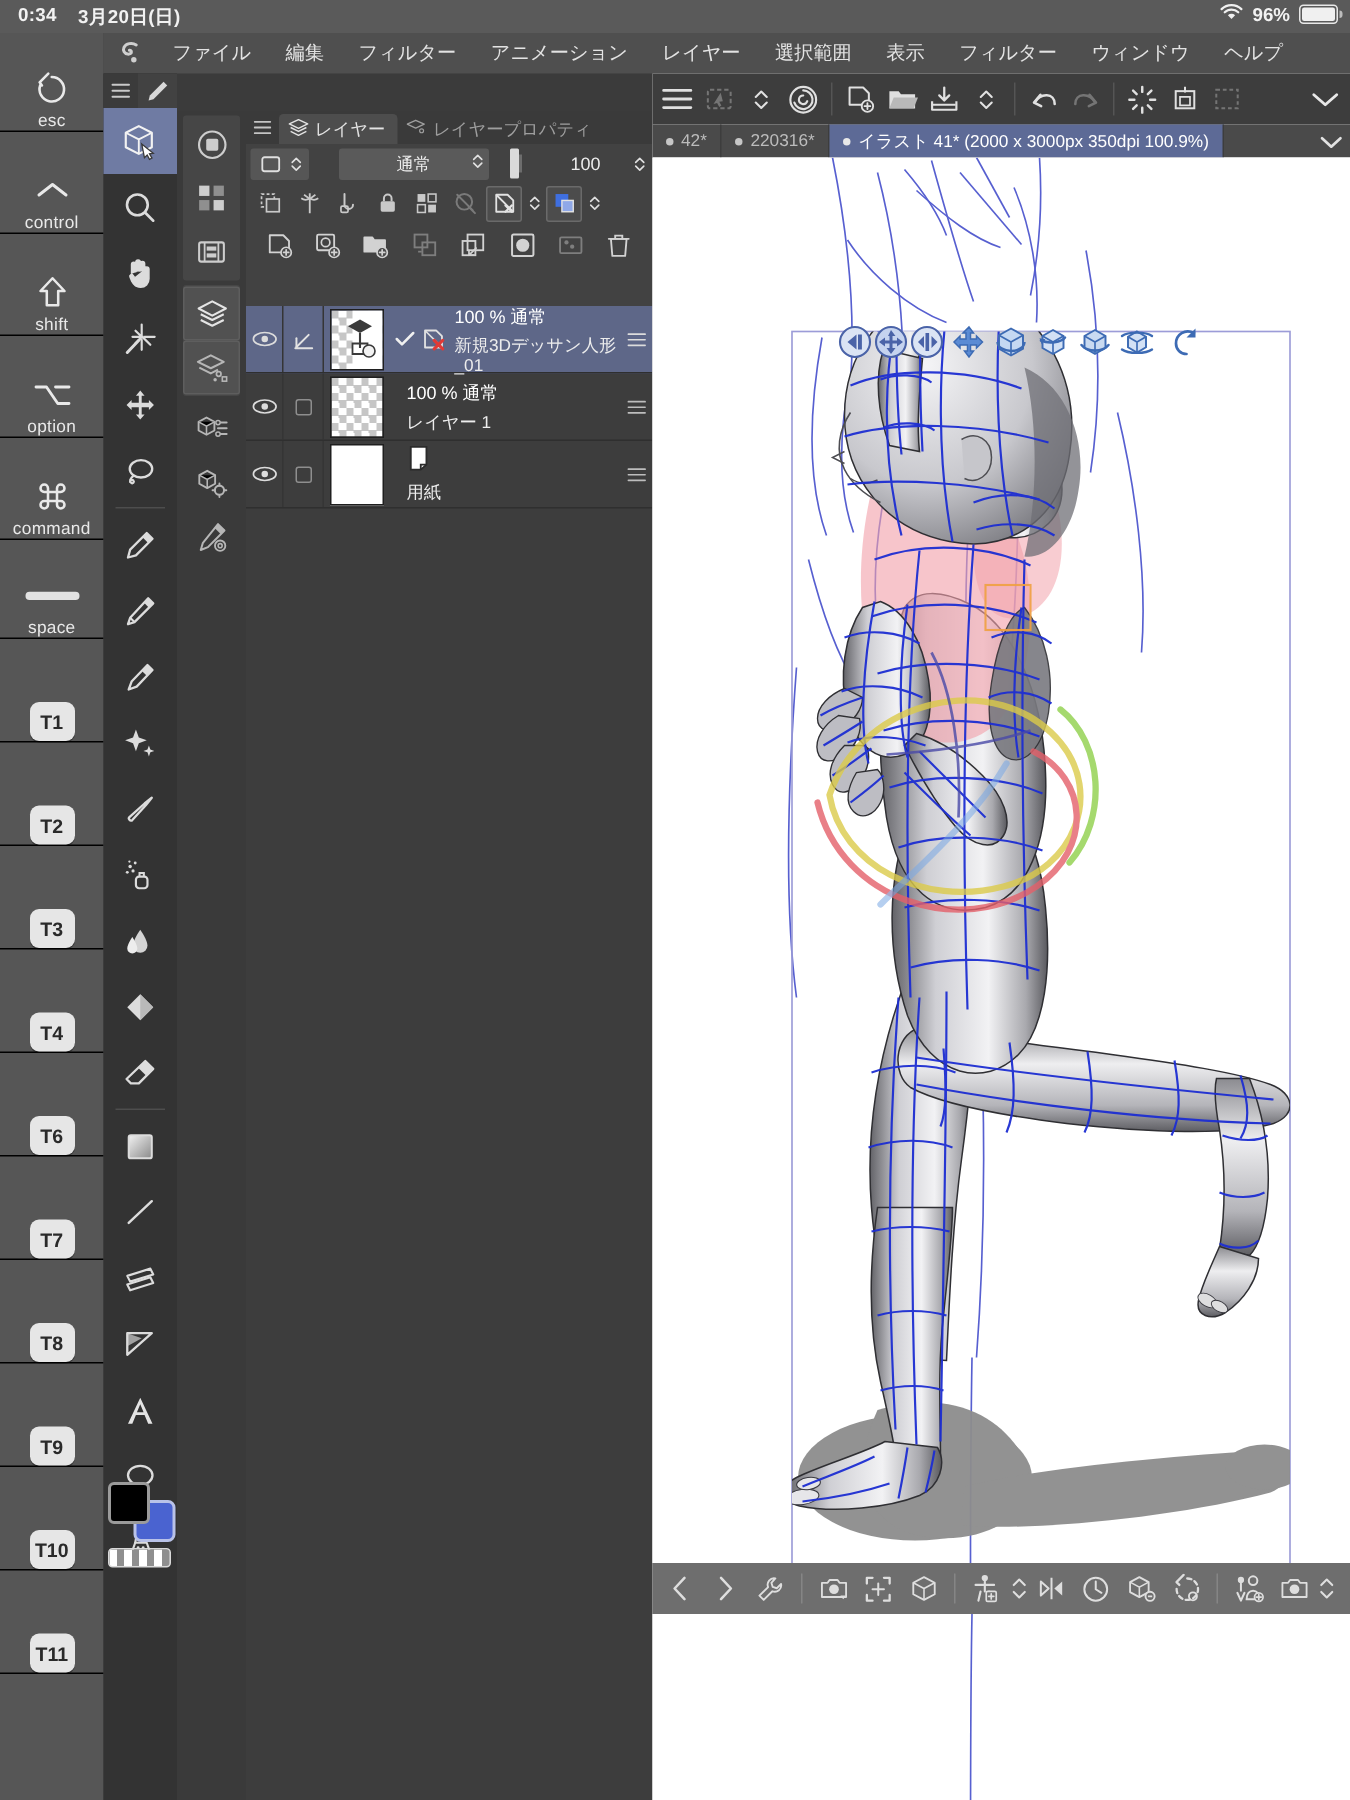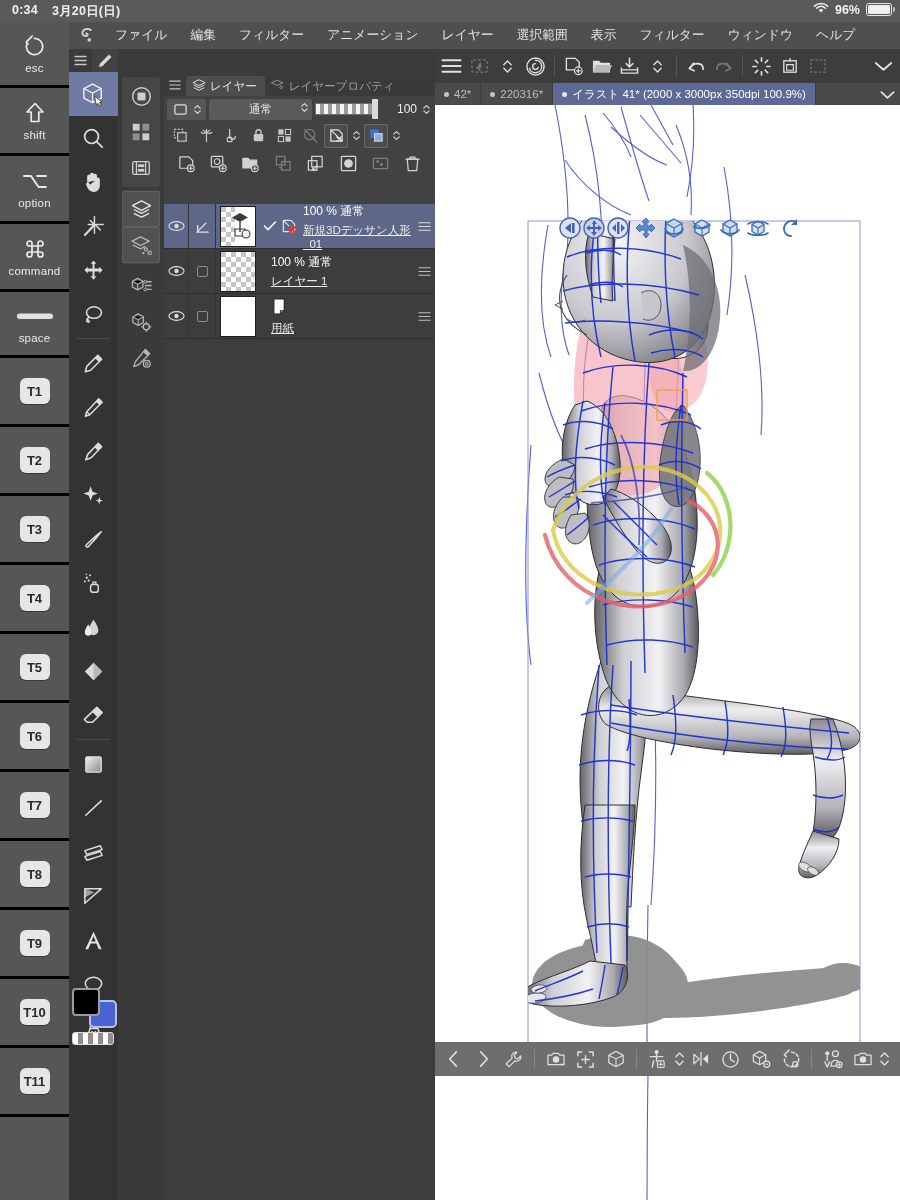--- a/index.html
+++ b/index.html
@@ -13,22 +13,22 @@
   #statusbar .clock{position:absolute;left:12px;top:3px;font-weight:bold;letter-spacing:.2px;}
   #statusbar .date{position:absolute;left:52px;top:3px;font-weight:bold;letter-spacing:.2px;}
   #statusbar .right{position:absolute;right:8px;top:2px;display:flex;align-items:center;gap:6px;}
   #statusbar .batt-pct{font-size:12.5px;font-weight:bold;}
   .batt{width:26px;height:13px;border:1.4px solid #e8e8e8;border-radius:3px;position:relative;}
   .batt::after{content:"";position:absolute;right:-4px;top:3.2px;width:2px;height:5px;background:#bdbdbd;border-radius:0 2px 2px 0;}
   .batt i{position:absolute;left:1.2px;top:1.2px;bottom:1.2px;width:92%;background:#f0f0f0;border-radius:1.5px;display:block;}
 
   
   #keyrail{position:absolute;left:0;top:22px;width:69px;height:1178px;background:#565656;}
-  .keycell{position:relative;width:69px;border-bottom:3px solid #000000;display:flex;flex-direction:column;
-           align-items:center;justify-content:center;color:#e9e9e9;}
+  .keycell{position:relative;width:69px;border-bottom:1px solid #000000;display:flex;flex-direction:column;
+           align-items:center;justify-content:flex-end;color:#e9e9e9;}
   .keycell .klabel{font-size:11.5px;margin-top:3px;letter-spacing:.2px;}
   .keyglyph{height:26px;display:flex;align-items:center;justify-content:center;}
   .keyglyph svg{display:block;}
   .tkey{width:30px;height:26px;background:#e6e6e6;border-radius:6px;color:#2a2a2a;
         font-size:13px;font-weight:bold;display:flex;align-items:center;justify-content:center;
         box-shadow:0 1px 0 rgba(0,0,0,.35);}
 
   
   #toolcol{position:absolute;left:69px;top:49px;width:49px;height:1151px;background:#333333;}
   #toolcol .tc-head{height:23px;display:flex;}
@@ -50,21 +50,21 @@
   .dbtn{width:38px;height:36px;margin:0 auto;display:flex;align-items:center;justify-content:center;}
   .dbtn.on{background:#515151;border:1px solid #5e5e5e;border-radius:2px;}
   .dbtn svg{display:block;}
 
   
   #layerpal{position:absolute;left:164px;top:74px;width:271px;height:1126px;background:#424242;}
   .lp-tabs{height:22px;display:flex;align-items:flex-end;background:#3a3a3a;}
   .lp-burger{width:22px;height:22px;display:flex;align-items:center;justify-content:center;}
   .lp-tab{height:20px;display:flex;align-items:center;gap:4px;padding:0 8px 0 6px;color:#9e9e9e;font-size:11.5px;}
   .lp-tab.active{background:#4d4d4d;color:#e3e3e3;border-radius:3px 3px 0 0;}
-  .lp-row{display:flex;align-items:center;height:26px;padding:0 3px;gap:3px;}
+  .lp-row{display:flex;align-items:center;height:26px;padding:0 3px;gap:20px;}
   .cmb{display:flex;align-items:center;background:#565656;border-radius:2px;height:21px;}
   .cmb .stepper{width:13px;display:flex;flex-direction:column;align-items:center;justify-content:center;gap:2px;}
   .blendsel{width:103px;height:21px;background:#5a5a5a;border-radius:2px;display:flex;align-items:center;justify-content:center;
             color:#ececec;font-size:11.5px;position:relative;}
   .blendsel .stepper{position:absolute;right:3px;top:2px;}
   .opwrap{flex:1;height:21px;position:relative;}
   .optrack{position:absolute;left:0;top:4px;right:0;height:12px;
      background:repeating-linear-gradient(90deg,#f4f4f4 0 4px,#9a9a9a 4px 8px);
      border:1px solid #6d6d6d;}
   .opknob{position:absolute;right:0px;top:0px;width:6px;height:20px;background:#dadada;border-radius:1px;}
@@ -78,21 +78,21 @@
   .layerlist{position:absolute;left:0;top:130px;right:0;bottom:0;background:#3d3d3d;}
   .layeritem{display:flex;align-items:stretch;height:45px;border-bottom:1px solid #2f2f2f;position:relative;}
   .layeritem.sel{background:#5e6788;}
   .lcol-eye{width:25px;display:flex;align-items:center;justify-content:center;border-right:1px solid #353535;}
   .lcol-lock{width:27px;display:flex;align-items:center;justify-content:center;border-right:1px solid #353535;}
   .lthumb{width:36px;height:41px;margin:2px 5px 0 4px;border:1px solid #1f1f1f;
      background:repeating-conic-gradient(#ffffff 0 25%,#c6c6c6 0 50%) 0 0/10px 10px;position:relative;}
   .lthumb.white{background:#fff;}
   .linfo{flex:1;display:flex;flex-direction:column;justify-content:center;padding-left:4px;}
   .lmeta{color:#ffffff;font-size:12px;}
-  .lname{color:#ededed;font-size:11.5px;margin-top:3px;text-decoration:underline;}
+  .lname{color:#ededed;font-size:11.5px;margin-top:3px;}
   .lhandle{width:22px;display:flex;align-items:center;justify-content:center;}
   .chk{width:11px;height:11px;border:1.4px solid #8e8e8e;border-radius:2px;}
 
   
   #canvasarea{position:absolute;left:435px;top:49px;width:465px;height:1151px;background:#fff;}
   .cbar{height:34px;background:#3d3d3d;display:flex;align-items:center;padding:0 3px;gap:1px;}
   .cbtn{width:27px;height:28px;display:flex;align-items:center;justify-content:center;}
   .cbtn.dim svg{opacity:.38;}
   .cvsep{width:1px;height:22px;background:#555;margin:0 4px;}
   .tabbar{height:22px;background:#4a4a4a;display:flex;align-items:stretch;font-size:11.5px;color:#bcbcbc;}
@@ -155,20 +155,28 @@
     <span class="keyglyph">
       <svg width="25" height="25" viewBox="0 0 26 26">
           <path d="M13 4.5a8.5 8.5 0 1 1-8 5.7" stroke="#e9e9e9" stroke-width="1.8" fill="none" stroke-linecap="round"></path>
           <path d="M10.6 2.2 4.6 8.2l1.6 2.2" stroke="#e9e9e9" stroke-width="1.8" fill="none" stroke-linecap="round" stroke-linejoin="round"></path>
         </svg>
     </span>
     <span class="klabel">esc</span>
   </div>
   <div class="keycell" style="height:68px">
     <span class="keyglyph">
+      <svg width="26" height="16" viewBox="0 0 26 16">
+          <path d="M4 11 13 4l9 7" stroke="#e9e9e9" stroke-width="2" fill="none" stroke-linecap="round" stroke-linejoin="round"></path>
+        </svg>
+    </span>
+    <span class="klabel">control</span>
+  </div>
+  <div class="keycell" style="height:68px">
+    <span class="keyglyph">
       <svg width="20" height="24" viewBox="0 0 20 24">
           <path d="M10 2.5 18 11h-4.2v9.5H6.2V11H2Z" stroke="#e9e9e9" stroke-width="1.7" fill="none" stroke-linejoin="round"></path>
         </svg>
     </span>
     <span class="klabel">shift</span>
   </div>
   <div class="keycell" style="height:68px">
     <span class="keyglyph">
       <svg width="26" height="20" viewBox="0 0 26 20">
           <path d="M2 5h7l7.5 11H24" stroke="#e9e9e9" stroke-width="1.9" fill="none" stroke-linecap="round" stroke-linejoin="round"></path>
@@ -198,23 +206,20 @@
       <span class="tkey">T1</span>
     </div>
   <div class="keycell" style="height:69px">
       <span class="tkey">T2</span>
     </div>
   <div class="keycell" style="height:69px">
       <span class="tkey">T3</span>
     </div>
   <div class="keycell" style="height:69px">
       <span class="tkey">T4</span>
-    </div>
-  <div class="keycell" style="height:69px">
-      <span class="tkey">T5</span>
     </div>
   <div class="keycell" style="height:69px">
       <span class="tkey">T6</span>
     </div>
   <div class="keycell" style="height:69px">
       <span class="tkey">T7</span>
     </div>
   <div class="keycell" style="height:69px">
       <span class="tkey">T8</span>
     </div>

